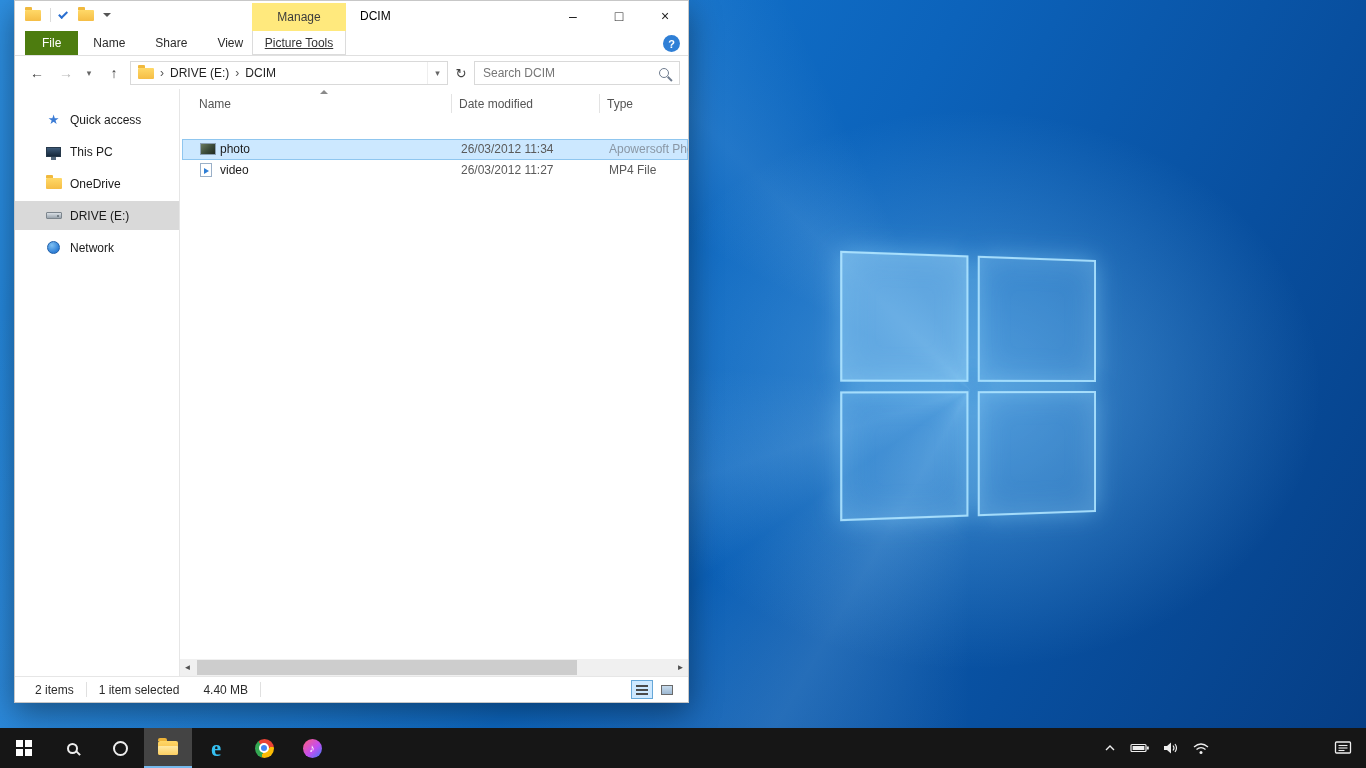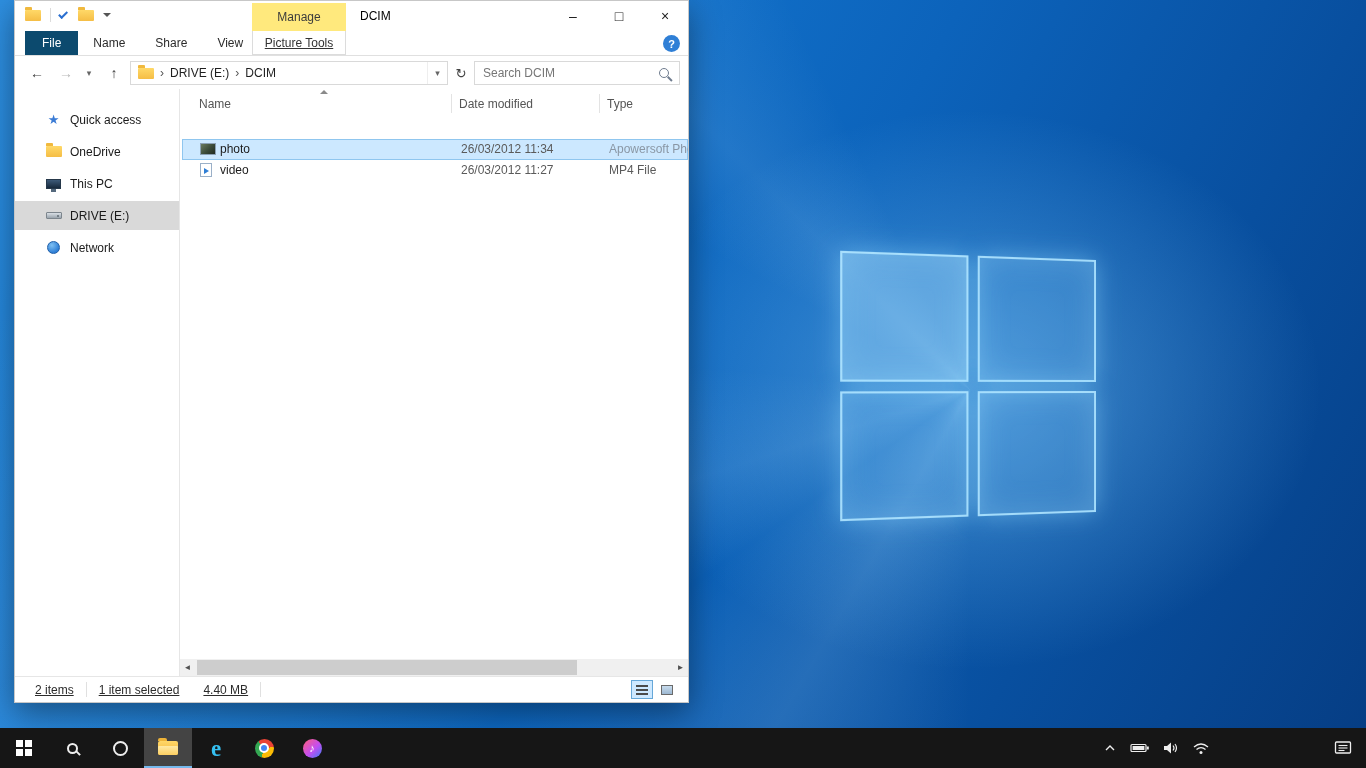--- a/index.html
+++ b/index.html
@@ -47,21 +47,21 @@
     position:absolute; left:237px; top:2px; width:94px; height:28px;
     background:#ffe97d; color:#3c3c3c; font-size:12px;
     display:flex; align-items:center; justify-content:center;
   }
   .wtitle { position:absolute; left:345px; top:8px; font-size:12px; color:#000; }
   .win-controls { position:absolute; right:0; top:0; height:30px; display:flex; }
   .ctrl { width:46px; height:30px; display:flex; align-items:center; justify-content:center; font-size:14px; color:#222; }
 
   .ribbon-tabs { position:absolute; left:0; top:30px; right:0; height:25px; background:#fff; border-bottom:1px solid #e0e0e0; display:flex; font-size:12px; }
   .tab { padding:0 15px; display:flex; align-items:center; color:#2b2b2b; }
-  .tab.file { margin-left:10px; background:#0c4a6e; color:#fff; padding:0 17px; }
+  .tab.file { margin-left:10px; background:#4d7c0f; color:#fff; padding:0 17px; }
   .tab.contextual {
     position:absolute; left:237px; top:0; width:94px; height:24px;
     border:1px solid #dcdcdc; border-top:none;
     display:flex; align-items:center; justify-content:center; color:#333; padding:0;text-decoration:underline;
   }
   .help-btn {
     position:absolute; right:8px; top:4px; width:17px; height:17px; border-radius:50%;
     background:#2f7fd6; color:#fff; font-size:11px; font-weight:bold;
     display:flex; align-items:center; justify-content:center;
   }
@@ -118,21 +118,21 @@
   .c-type.muted { color:#8a97a5; }
   .photo-icon { width:16px; height:12px; border:1px solid #8aa0b4; background:linear-gradient(135deg,#6a7a5e 0%,#3a4a38 55%,#202a22 100%); }
   .video-icon { width:12px; height:14px; background:#fff; border:1px solid #9ab0c8; position:relative; }
   .video-icon::after { content:""; position:absolute; left:3px; top:4px; border-left:5px solid #2f7fd6; border-top:3px solid transparent; border-bottom:3px solid transparent; }
 
   .hscroll { position:absolute; left:0; right:0; bottom:0; height:17px; background:#f0f0f0; display:flex; align-items:center; }
   .scroll-arrow { width:15px; text-align:center; font-size:8px; color:#505050; }
   .scroll-track { flex:1; position:relative; height:17px; }
   .scroll-thumb { position:absolute; left:2px; top:1px; height:15px; width:380px; background:#cdcdcd; }
 
-  .statusbar { position:absolute; left:0; right:0; bottom:0; height:26px; background:#fff; border-top:1px solid #e6e6e6; display:flex; align-items:center; font-size:12px; color:#2b2b2b;text-decoration:underline; }
+  .statusbar { position:absolute; left:0; right:0; bottom:0; height:26px; background:#fff; border-top:1px solid #e6e6e6; display:flex; align-items:center; font-size:12px; color:#2b2b2b; }
   .st-items { margin-left:20px; }
   .st-sep { width:1px; height:15px; background:#e0e0e0; margin:0 12px; }
   .st-size { margin-left:24px; }
   .view-btns { margin-left:auto; margin-right:10px; display:flex; gap:3px; }
   .view-btn { width:22px; height:19px; border:1px solid transparent; display:flex; align-items:center; justify-content:center; }
   .view-btn.active { background:#cde8ff; border-color:#66a7d8; }
   .i-details { width:12px; height:10px;
     background:linear-gradient(#4a4a4a 0 2px,transparent 2px 4px,#4a4a4a 4px 6px,transparent 6px 8px,#4a4a4a 8px 10px); }
   .i-thumbs { width:12px; height:10px; border:1px solid #6a6a6a; background:linear-gradient(#c8dced,#9cb8d2); }
 
@@ -220,29 +220,29 @@
   </div>
 
   <div class="explorer-body">
     <div class="sidebar">
       <div class="side-item">
         <span class="si-icon star">★</span>
         <span>Quick access</span>
       </div>
       <div class="side-item">
         <span class="si-icon">
+            <span class="pc-icon"></span>
+          </span>
+        <span>This PC</span>
+      </div>
+      <div class="side-item">
+        <span class="si-icon">
             <span class="icon-folder"></span>
           </span>
         <span>OneDrive</span>
-      </div>
-      <div class="side-item">
-        <span class="si-icon">
-            <span class="pc-icon"></span>
-          </span>
-        <span>This PC</span>
       </div>
       <div class="side-item selected">
         <span class="si-icon">
             <span class="drive-icon"></span>
           </span>
         <span>DRIVE (E:)</span>
       </div>
       <div class="side-item">
         <span class="si-icon">
             <span class="globe-icon"></span>

